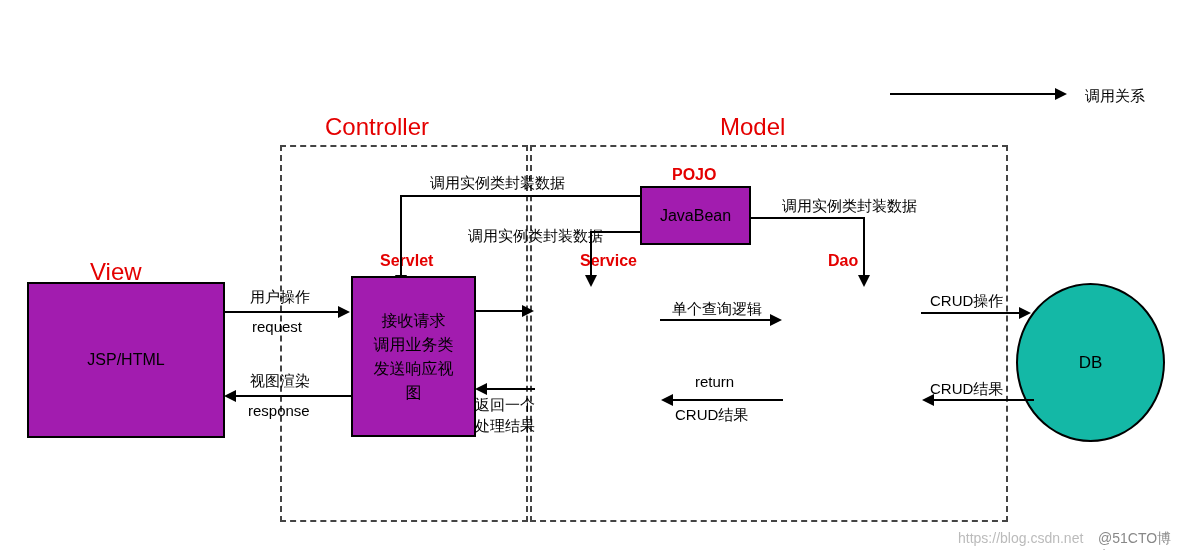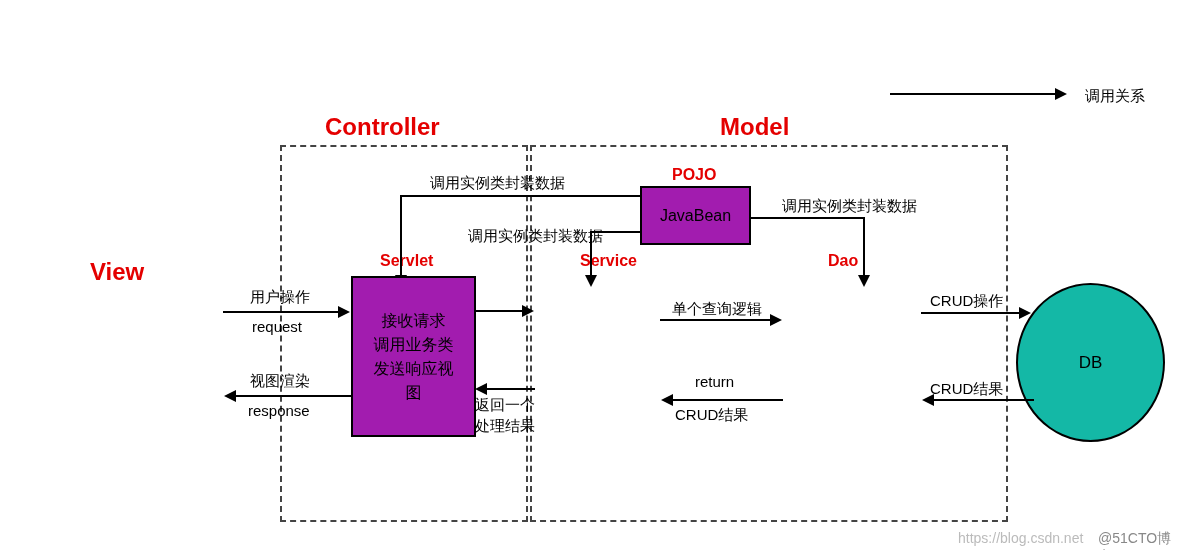--- a/index.html
+++ b/index.html
@@ -1,18 +1,18 @@
 <!DOCTYPE html>
 <html><head>
 <meta charset="utf-8">
 <style>
   html,body{margin:0;padding:0;font-family:"Microsoft YaHei","SimSun",Arial,sans-serif;background:#fff;color:#000}
   .canvas{position:relative;width:1184px;height:550px;overflow:hidden}
   .title{position:absolute;font-weight:700;font-size:26px}
-  .red-label{position:absolute;color:#e40000;font-weight:700;font-size:24px}
+  .red-label{position:absolute;color:#e40000;font-weight:400;font-size:24px}
   .sm-red{position:absolute;color:#e40000;font-weight:700;font-size:16px}
   .box{position:absolute;border:2px solid #000;display:flex;align-items:center;justify-content:center;text-align:center;font-size:16px;line-height:1.5;background:#a21caf}
   .ell{position:absolute;border:2px solid #000;border-radius:50%;display:flex;align-items:center;justify-content:center;font-size:17px;background:#14b8a6}
   .dashbox{position:absolute;border:2px dashed #444}
   .lbl{position:absolute;font-size:15px;text-align:center;line-height:1.4;white-space:pre}
   .line{position:absolute;background:#000;height:2px}
   .watermark{position:absolute;font-size:14px;color:#bbb}
   .arrowR{position:absolute;width:0;height:0;border-top:6px solid transparent;border-bottom:6px solid transparent;border-left:12px solid #000}
   .arrowL{position:absolute;width:0;height:0;border-top:6px solid transparent;border-bottom:6px solid transparent;border-right:12px solid #000}
   .arrowD{position:absolute;width:0;height:0;border-left:6px solid transparent;border-right:6px solid transparent;border-top:12px solid #000}
@@ -46,20 +46,21 @@
   <div class="line" style="left:590px;top:231px;width:2px;height:44px"></div>
   <div class="line" style="left:590px;top:231px;width:50px"></div>
   <div class="arrowD" style="left:585px;top:275px"></div>
   <div class="lbl" style="left:468px;top:225px">调用实例类封装数据</div>
 
   <div class="line" style="left:750px;top:217px;width:115px"></div>
   <div class="line" style="left:863px;top:217px;width:2px;height:58px"></div>
   <div class="arrowD" style="left:858px;top:275px"></div>
   <div class="lbl" style="left:782px;top:195px">调用实例类封装数据</div>
 
+  <div class="box" style="left:27px;top:282px;width:194px;height:152px">JSP/HTML</div>
   <div class="box" style="left:351px;top:276px;width:121px;height:157px;white-space:pre">接收请求
 调用业务类
 发送响应视
 图</div>
   <div class="box" style="left:640px;top:186px;width:107px;height:55px">JavaBean</div>
   <div class="ell" style="left:1016px;top:283px;width:145px;height:155px">DB</div>
 
   <div class="line" style="left:223px;top:311px;width:115px"></div>
   <div class="arrowR" style="left:338px;top:306px"></div>
   <div class="lbl" style="left:250px;top:286px">用户操作</div>

